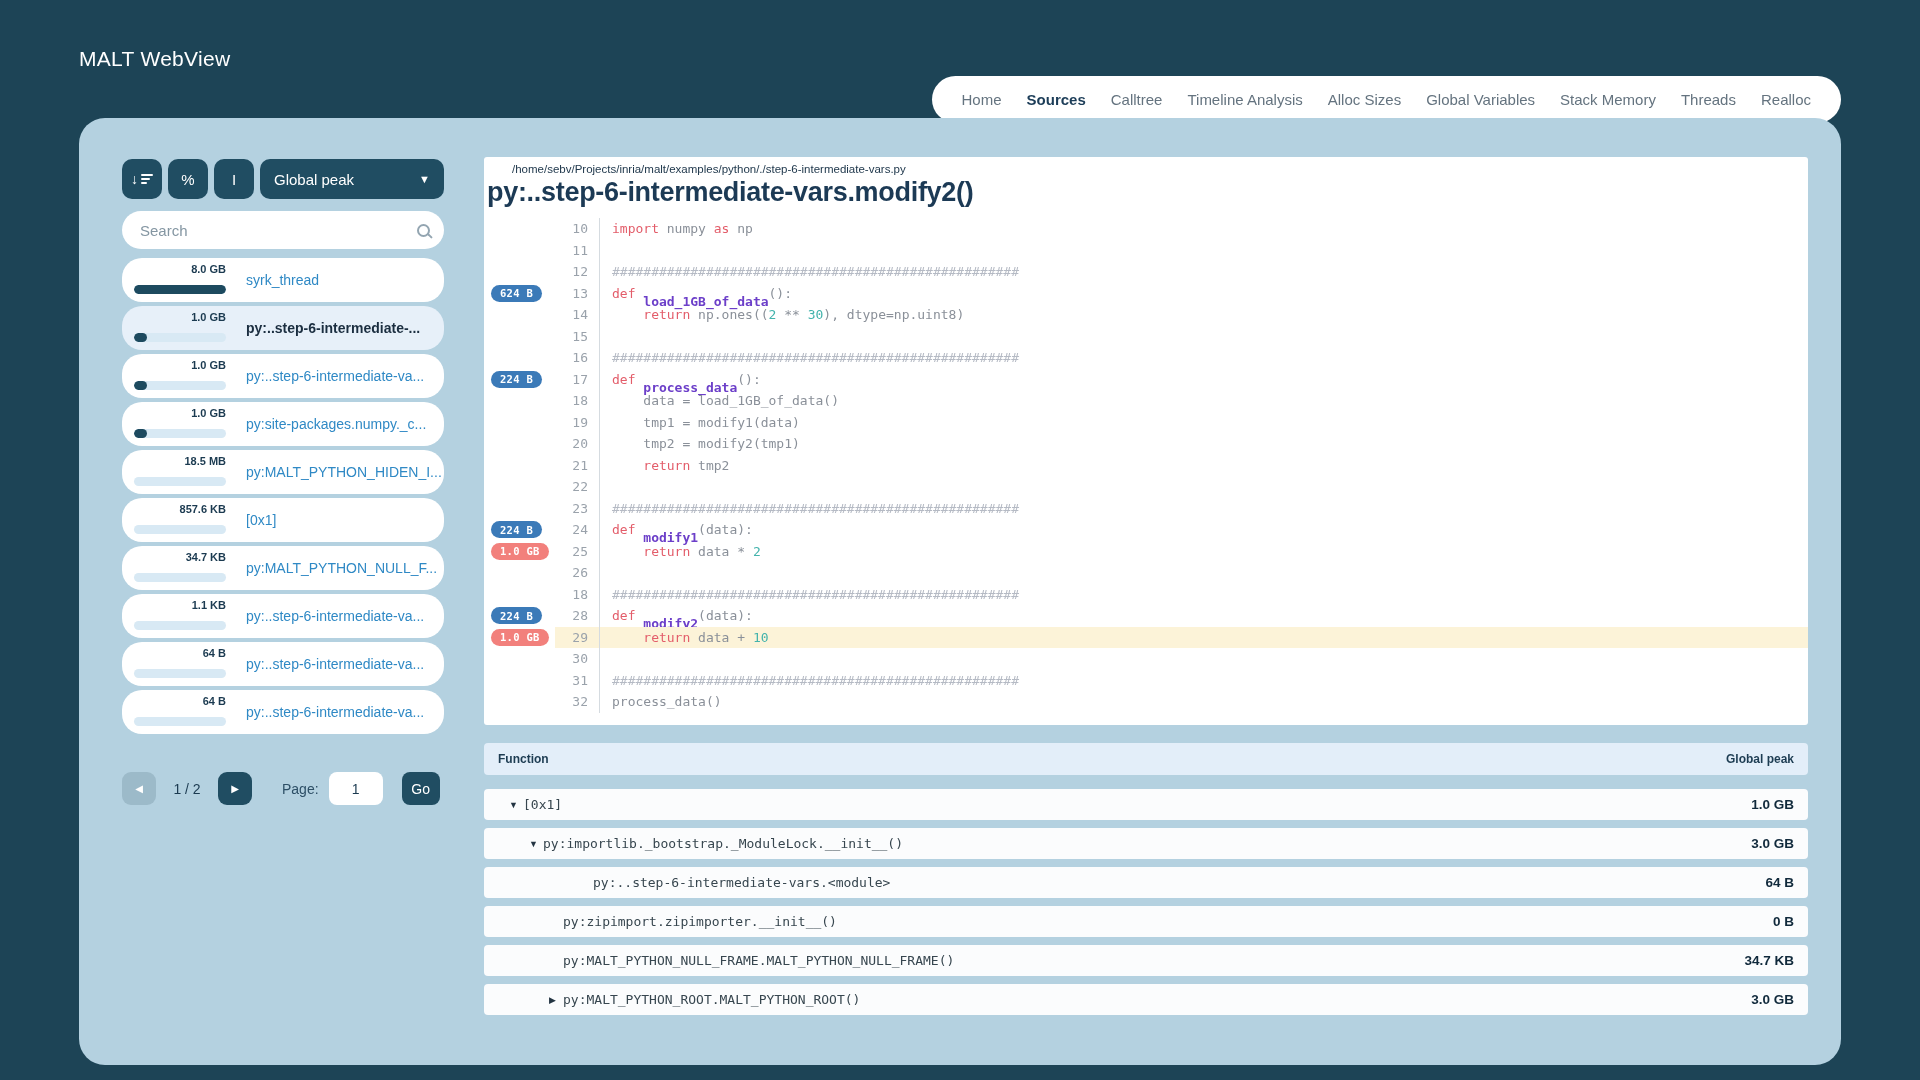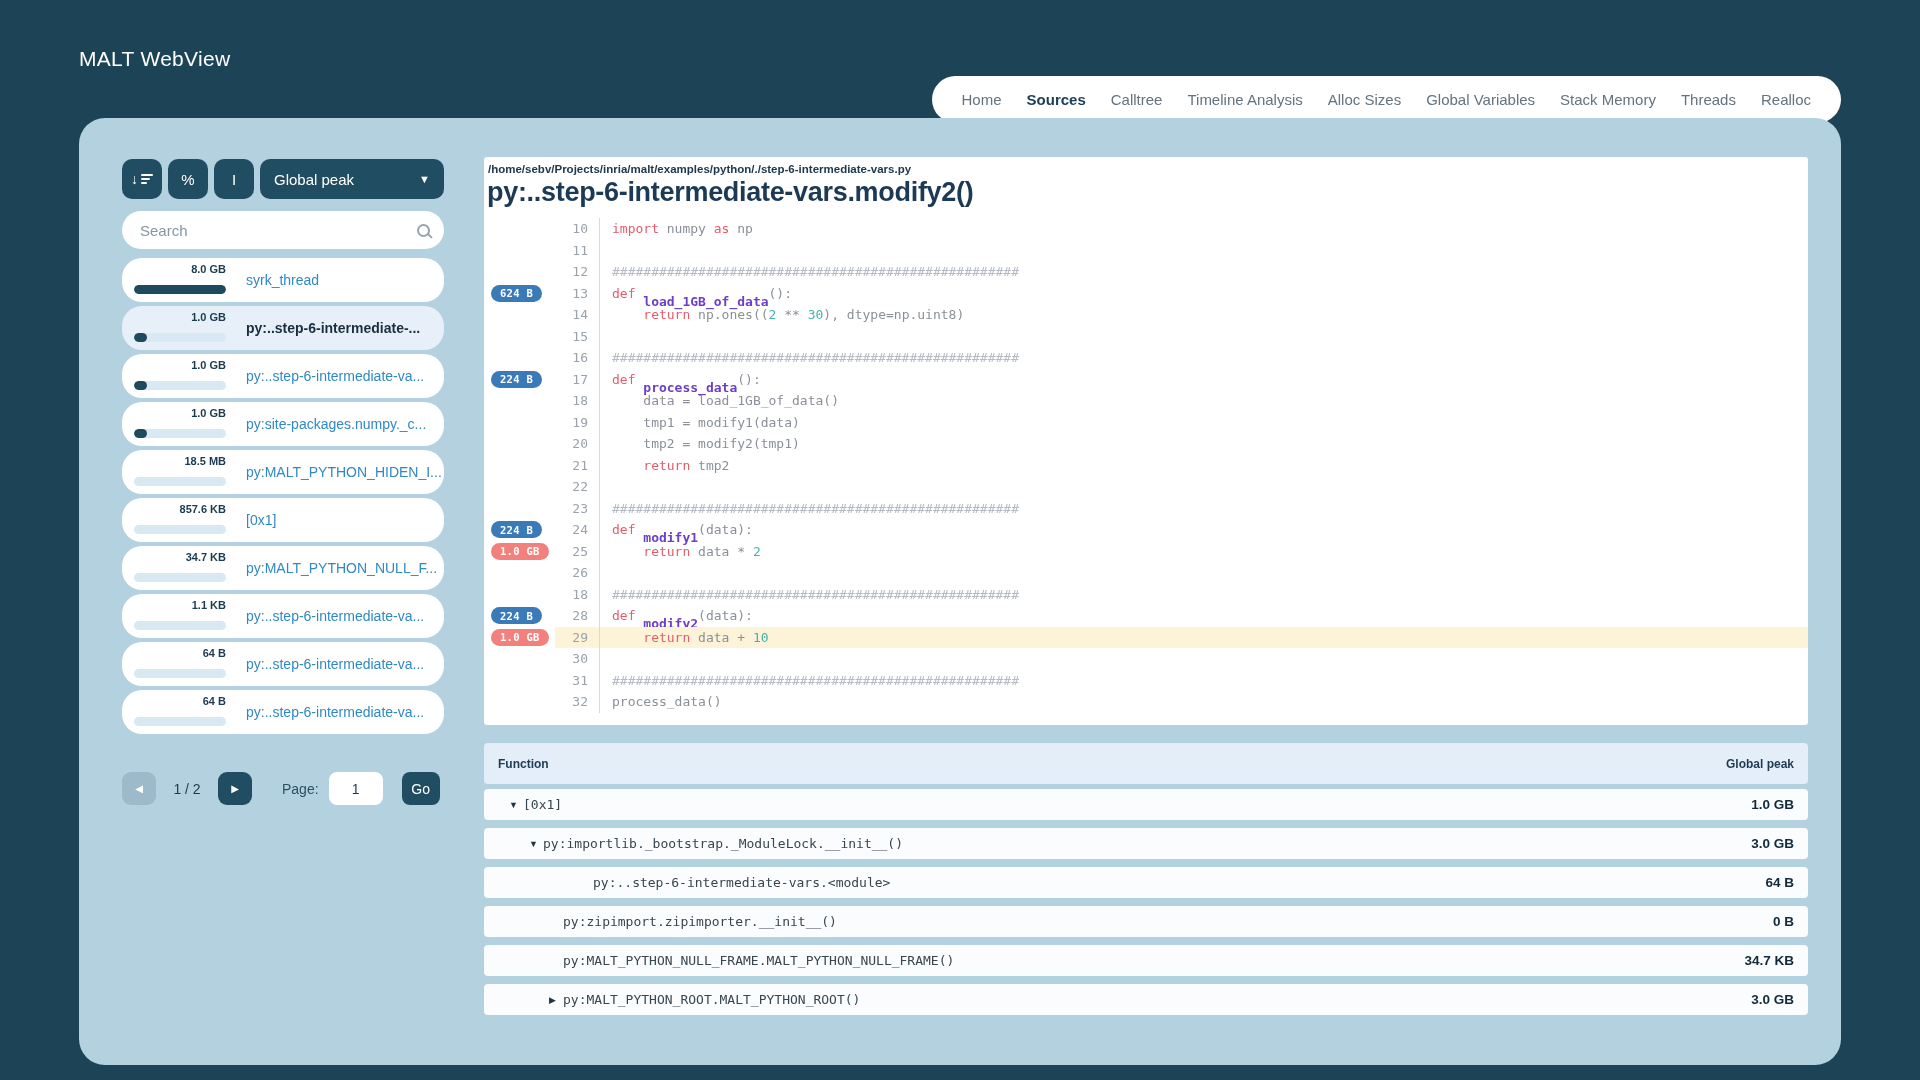--- a/index.html
+++ b/index.html
@@ -97,21 +97,21 @@
   .gobtn {
     width:38px; height:33px; margin-left:19px; background:#204d62; color:#fff;
     border:none; border-radius:8px; font-size:14px; font-family:inherit; cursor:pointer;
   }
 
   
   .panel {
     position:absolute; left:405px; top:39px; width:1324px; height:568px;
     background:#ffffff; border-radius:3px; overflow:hidden;
   }
-  .path { margin:6px 0 0 4px; font-size:11.5px; color:#21394d;font-weight:bold; }
+  .path { margin:6px 0 0 28px; font-size:11.5px; color:#21394d; }
   .heading { margin:2px 0 0 3px; font-size:27px; font-weight:bold; color:#1c3a55; letter-spacing:-.3px; }
   .code { margin-top:10px; }
   .line { display:flex; align-items:center; height:21.5px; }
   .badge-col { width:71px; flex:none; display:flex; align-items:center; padding-left:7px; }
   .badge {
     height:17px; padding:0 9px; border-radius:9px; color:#fff;
     font-size:10.5px; font-weight:bold; letter-spacing:.3px;
     display:flex; align-items:center; justify-content:center; font-family:"DejaVu Sans Mono", monospace;
   }
   .badge.blue { background:#3b7ab8; }
@@ -126,21 +126,21 @@
     font-family:"DejaVu Sans Mono", monospace; font-size:13px; color:#8a9099; white-space:pre;
   }
   .line.hl .num-col, .line.hl .code-text { background:#fcf3d8; }
   .tk-k { color:#e35d6a; }
   .tk-f { color:#6c3fc9; font-weight:bold;margin-top:16px; }
   .tk-n { color:#43b3ac; }
   .tk-c { color:#b5bac4; }
 
   
   .table-header {
-    position:absolute; left:405px; top:625px; width:1324px; height:41px;
+    position:absolute; left:405px; top:625px; width:1324px; height:32px;
     background:#e3eef9; border-radius:4px; display:flex; align-items:center; justify-content:space-between;
     padding:0 14px; font-size:12px; font-weight:bold; color:#1d3c52;
   }
   .rows { position:absolute; left:405px; top:671px; width:1324px; }
   .trow {
     height:31px; background:#fbfcfd; border-radius:4px; margin-bottom:8px;
     display:flex; align-items:center; cursor:pointer;
     font-family:"DejaVu Sans Mono", monospace; font-size:13px; color:#37464f;
   }
   .trow .arrow { width:14px; flex:none; font-size:9px; color:#233442; font-family:"Liberation Sans",sans-serif; }

